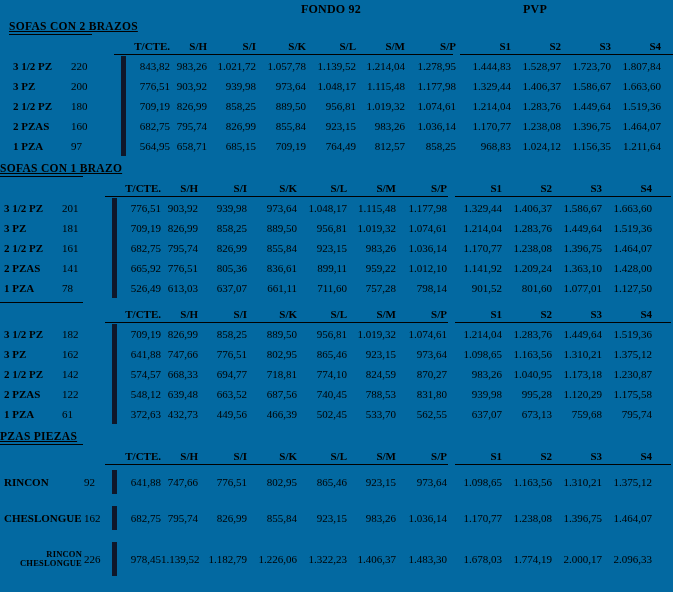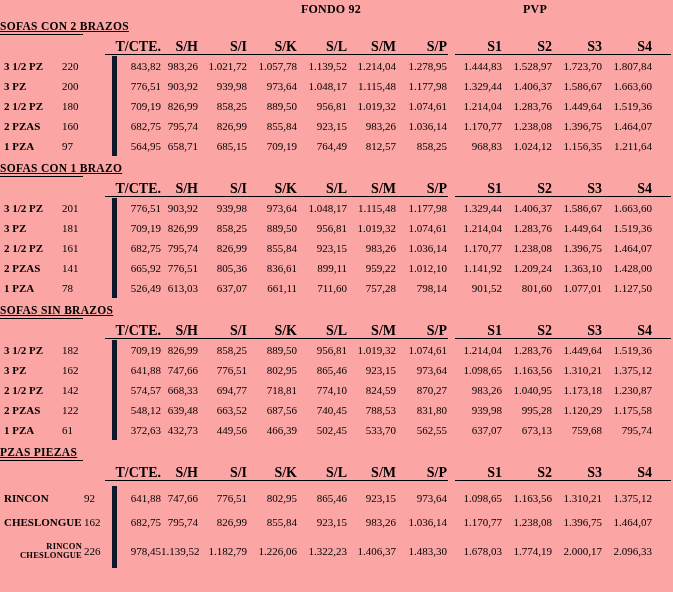--- a/index.html
+++ b/index.html
@@ -1,53 +1,53 @@
 <!DOCTYPE html>
 <html><head>
 <meta charset="utf-8">
 <style>
   html,body{margin:0;padding:0;background:#fff;}
   .page{
-    width:673px;height:592px;background:#fca5a5;color:#000;
+    width:673px;height:592px;background:#0369a1;color:#000;
     font-family:"Liberation Serif","DejaVu Serif",serif;
     position:relative;overflow:hidden;
   }
   .topbar{position:relative;height:16px;}
   .topbar .tl{position:absolute;top:2px;font-weight:bold;font-size:12px;letter-spacing:.2px;}
   #fondo{left:301px;}
   #pvp{left:479px;margin-left:44px;}
   .section{margin-top:4px;}
-  .section.first{margin-top:2px;}
+  .section.first{margin-top:2px;padding-left:9px;}
   .title-row{height:14px;line-height:14px;}
   .sec-title{
     display:inline-block;font-weight:bold;font-size:11.5px;letter-spacing:.3px;
     text-decoration:underline;
   }
   .title-rule{width:83px;height:0;border-top:1px solid #000;margin-top:2px;}
   .hdr-row{display:flex;margin-top:4px;height:15px;line-height:15px;}
   .spacer{width:112px;}
-  .hcell{font-weight:bold;font-size:14px;text-align:right;}
+  .hcell{font-weight:bold;font-size:11px;text-align:right;}
   .hdr-line{display:flex;height:1px;margin-bottom:1px;}
   .seg{display:block;height:0;border-top:1px solid #000;}
   .seg.a{margin-left:105px;width:343px;}
   .seg.b{margin-left:7px;width:216px;}
   .row{display:flex;align-items:center;height:20px;}
   .cell{font-size:11px;box-sizing:border-box;}
   .label{width:62px;padding-left:4px;font-weight:bold;white-space:nowrap;}
   .dim{width:50px;text-align:left;padding-right:4px;}
   .val{text-align:right;}
   .val.first{
     border-left:5px solid #0f172a;align-self:stretch;
     display:flex;align-items:center;justify-content:flex-end;
   }
   .v0{width:49px}.v1{width:37px}.v2{width:49px}.v3{width:50px}.v4{width:50px}
   .v5{width:49px}.v6{width:51px}.v7{width:55px}.v8{width:50px}.v9{width:50px}.v10{width:50px}
   .sec-otras .label{width:84px;}
   .sec-otras .dim{width:28px;padding-right:2px;}
-  .sec-otras .row{height:24px;}
+  .sec-otras .row{height:24px;margin-top:12px;}
   .sec-otras .row:first-child{margin-top:5px;}
   .sec-otras .row.tall{height:34px;}
   .label.two{
     display:flex;flex-direction:column;justify-content:center;align-items:flex-end;
     font-size:8.5px;line-height:9px;padding-right:2px;padding-left:0;letter-spacing:.2px;
   }
 </style>
 </head>
 <body>
 
@@ -249,21 +249,20 @@
             <div class="cell val v5">757,28</div>
             <div class="cell val v6">798,14</div>
             <div class="cell val v7">901,52</div>
             <div class="cell val v8">801,60</div>
             <div class="cell val v9">1.077,01</div>
             <div class="cell val v10">1.127,50</div>
           </div>
         </div>
       </div>
       <div class="section">
-        <div class="title-row"><span class="sec-title">SOFAS SIN BRAZOS</span></div>
         <div class="title-rule"></div>
         <div class="hdr-row">
           <div class="spacer"></div>
           <div class="hcell v0">T/CTE.</div>
           <div class="hcell v1">S/H</div>
           <div class="hcell v2">S/I</div>
           <div class="hcell v3">S/K</div>
           <div class="hcell v4">S/L</div>
           <div class="hcell v5">S/M</div>
           <div class="hcell v6">S/P</div>

